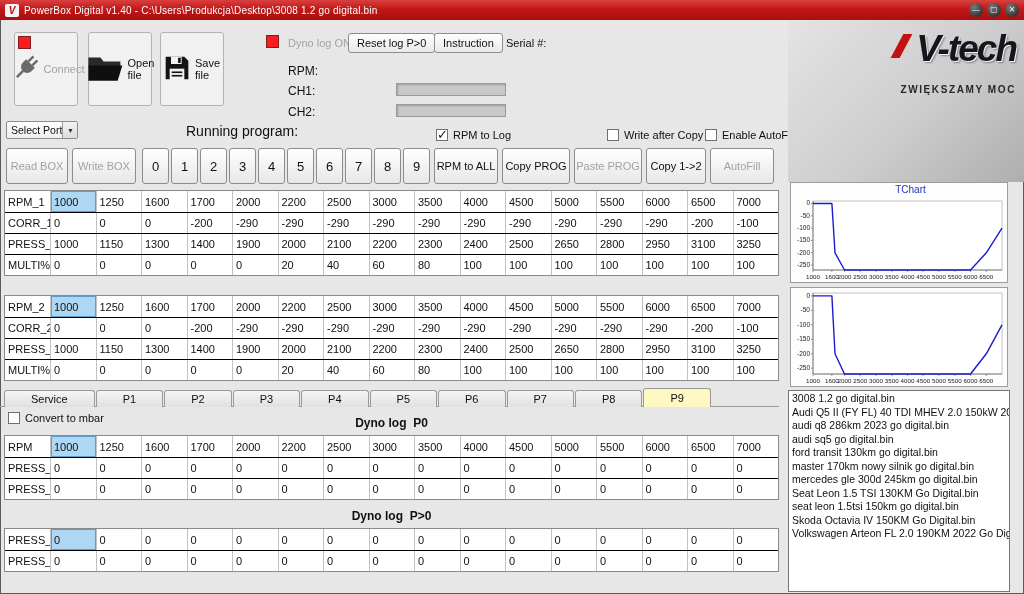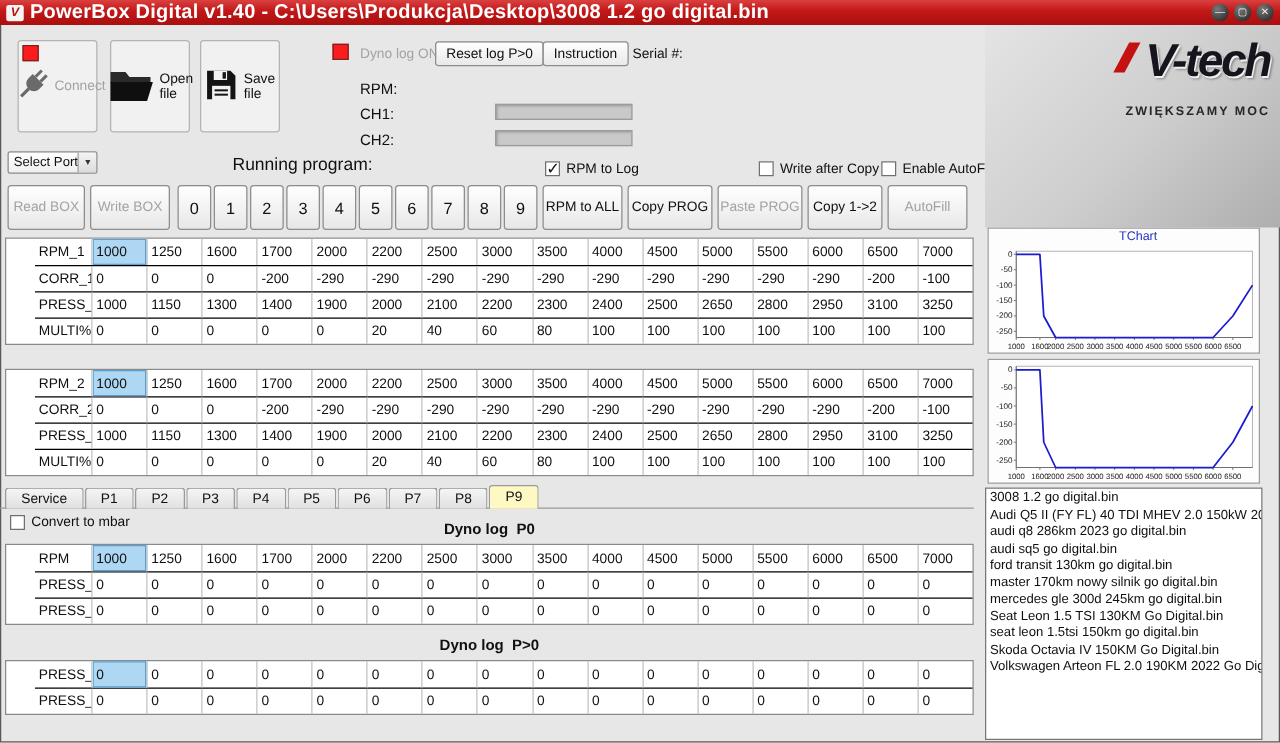--- a/index.html
+++ b/index.html
@@ -9,21 +9,21 @@
     font-family:"Liberation Sans","DejaVu Sans",sans-serif;
     font-size:11px;color:#101010;overflow:hidden;position:relative;
     box-shadow:inset 0 0 0 1px #5a5a5a;
   }
   
   .titlebar{position:absolute;left:0;top:0;width:1024px;height:20px;
     background:linear-gradient(#da4040 0%,#c21717 45%,#a90f0f 100%);
     display:flex;align-items:center;gap:5px;padding:0 5px;z-index:10;}
   .app-icon{width:14px;height:13px;background:#f4f4f4;border-radius:2px;color:#bb1111;
     font-weight:bold;font-style:italic;font-size:10px;text-align:center;line-height:13px;flex:none;}
-  .title-text{color:#fff;font-weight:bold;font-size:16px;letter-spacing:.2px;white-space:nowrap;text-align:right;}
+  .title-text{color:#fff;font-weight:normal;font-size:10px;letter-spacing:.2px;white-space:nowrap;text-align:right;}
   .win-controls{margin-left:auto;display:flex;gap:4px;align-items:center;}
   .win-btn{width:14px;height:14px;border-radius:50%;flex:none;
     background:radial-gradient(circle at 35% 30%,#7a7a7a,#1c1c1c);
     color:#eee;font-size:8px;line-height:13px;text-align:center;cursor:pointer;}
   
   .left{position:absolute;left:0;top:20px;width:788px;height:574px;}
   .toolbar{position:absolute;left:0;top:0;width:788px;height:126px;}
   .bigbtn{position:absolute;width:64px;height:74px;background:#f1f1f1;border:1px solid #b3b3b3;
     border-radius:3px;display:flex;flex-direction:row;align-items:center;justify-content:center;gap:2px;}
   .blabel{font-size:11px;}
@@ -48,33 +48,33 @@
   .cbox.on::after{content:"\2713";position:absolute;left:0;top:-3px;font-size:13px;font-weight:bold;color:#1a1a1a;}
   
   .actionrow{position:absolute;left:0;top:126px;width:788px;height:40px;}
   .abtn{position:absolute;top:2px;height:36px;background:linear-gradient(#ffffff,#e7e7e7);
     border:1px solid #8d8d8d;border-radius:3px;display:flex;align-items:center;justify-content:center;
     font-size:11px;white-space:nowrap;}
   .digits{position:absolute;left:142px;top:2px;height:36px;display:flex;gap:2px;}
   .digit-btn{width:27px;height:36px;background:linear-gradient(#ffffff,#e7e7e7);border:1px solid #8d8d8d;
     border-radius:3px;display:flex;align-items:center;justify-content:center;font-size:13px;}
   
-  .dtable{position:absolute;left:4px;width:775px;background:#fff;border:1px solid #8a8a8a;padding-left:23px;}
+  .dtable{position:absolute;left:4px;width:775px;background:#fff;border:1px solid #8a8a8a;}
   .trow{display:flex;height:21px;}
   .trow + .trow{border-top:1px solid #000000;}
   .tlabel{width:46px;flex:none;border-right:1px solid #c2c2c2;display:flex;align-items:center;
     padding-left:3px;overflow:hidden;white-space:nowrap;}
   .tcell{flex:1;border-right:1px solid #c2c2c2;display:flex;align-items:center;padding-left:3px;
     overflow:hidden;white-space:nowrap;}
   .tcell:last-child{border-right:none;}
   .tcell.sel{background:#aed7f3;box-shadow:inset 0 0 0 1px #5d9ecf;}
   
   .tabline{position:absolute;left:0;top:386px;width:779px;height:0;border-top:1px solid #9a9a9a;}
   .tabbar{position:absolute;left:4px;top:368px;height:19px;display:flex;align-items:flex-end;z-index:2;}
-  .tab{height:17px;min-width:36px;padding:0 12px;background:linear-gradient(#f5f5f5,#e0e0e0);
+  .tab{height:17px;min-width:36px;padding:0 26px;background:linear-gradient(#f5f5f5,#e0e0e0);
     border:1px solid #9a9a9a;border-bottom:none;border-radius:3px 3px 0 0;
     display:flex;align-items:center;justify-content:center;font-size:11px;margin-right:1px;}
   .tab.active{height:19px;background:#fef9c3;position:relative;z-index:3;}
   .dyno-title{position:absolute;left:4px;width:775px;text-align:center;font-weight:bold;
     font-size:12px;white-space:pre;}
   
   .right{position:absolute;left:788px;top:20px;width:236px;height:447px;}
   .brandbox{position:absolute;left:0;top:0;width:236px;height:162px;
     background:linear-gradient(135deg,#e4e4e4 0%,#cdcdcd 55%,#aeaeae 100%);}
   .logo{position:absolute;right:8px;top:8px;font-size:37px;font-weight:bold;font-style:italic;

